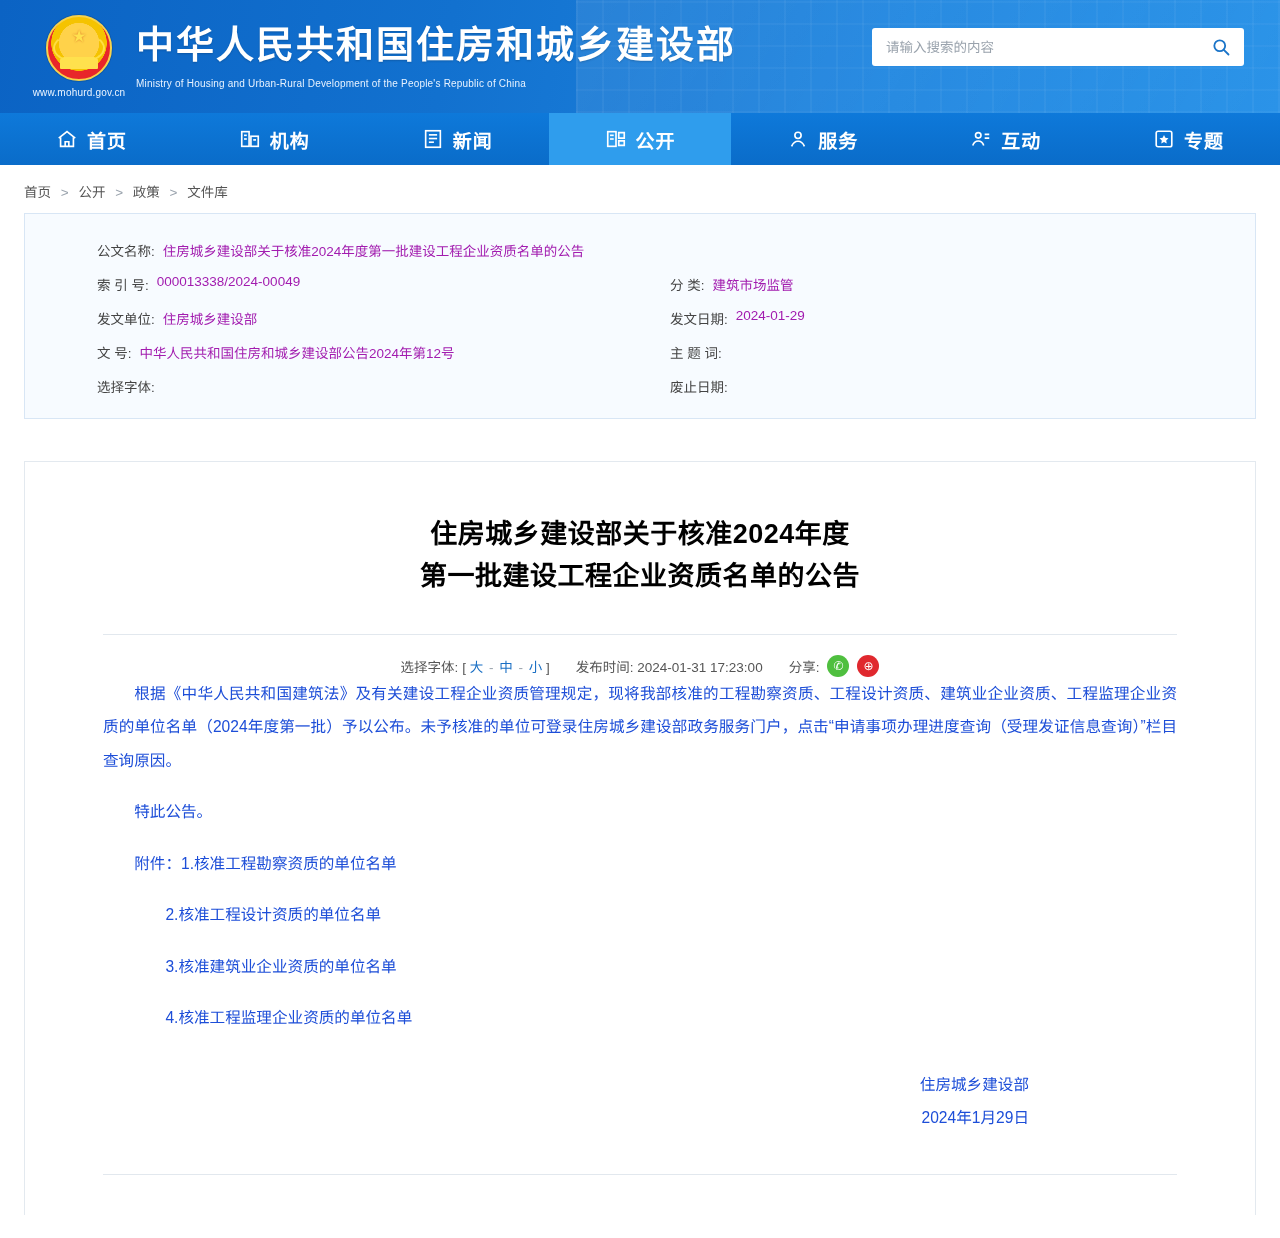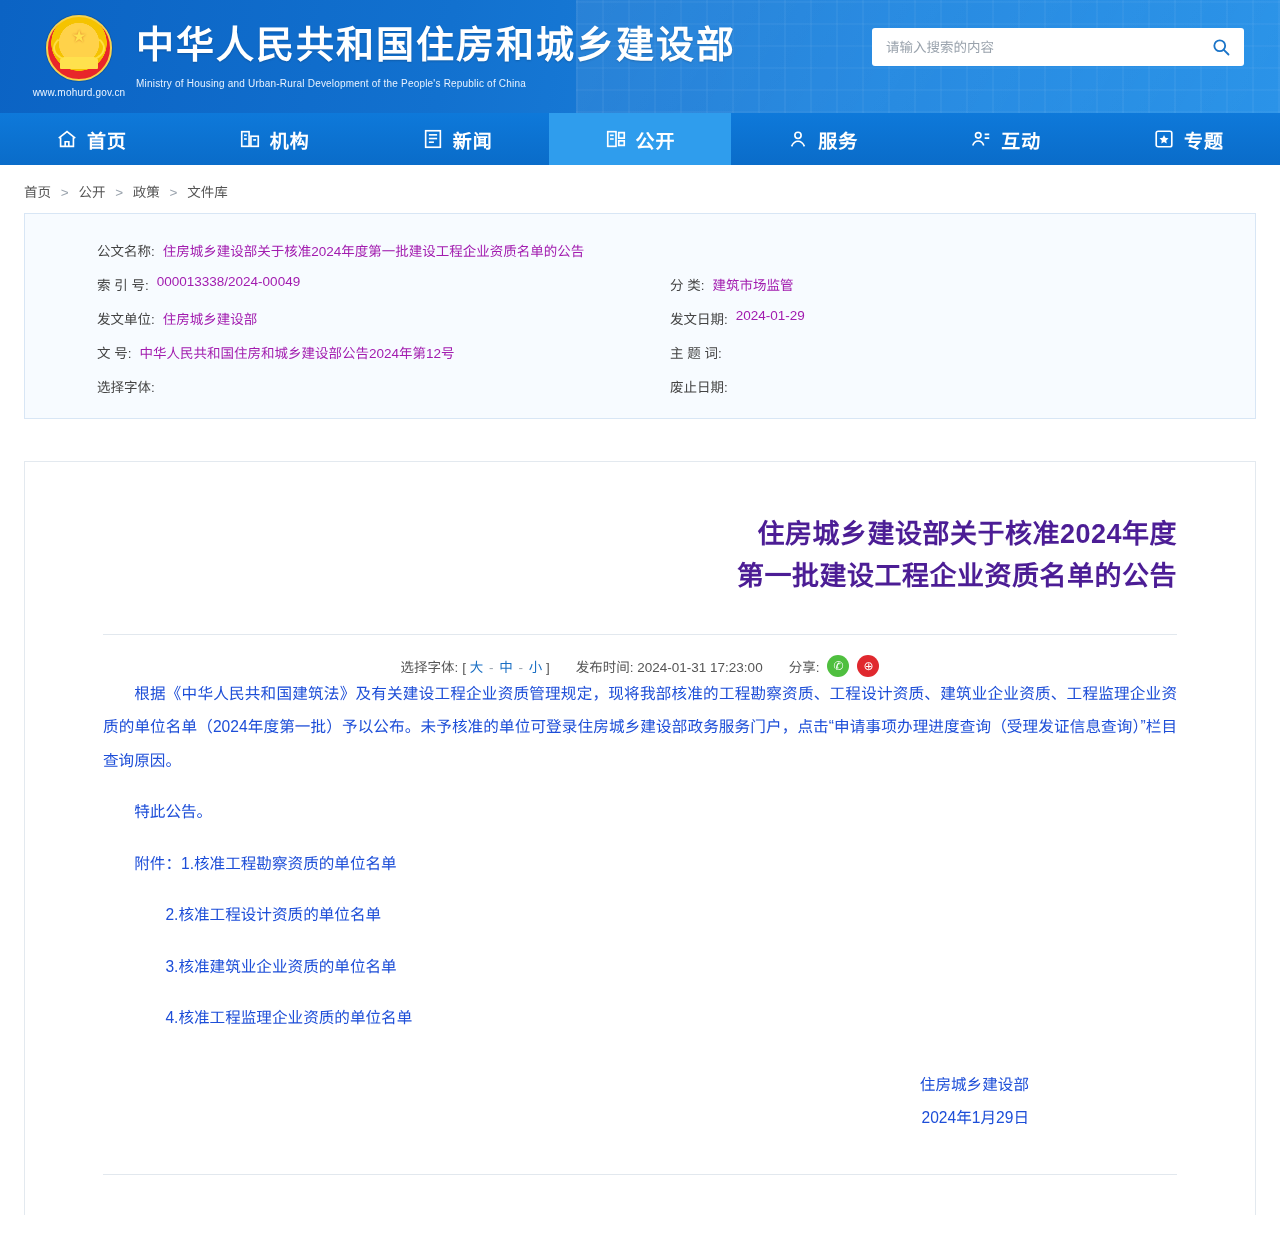--- a/index.html
+++ b/index.html
@@ -140,22 +140,22 @@
 
   
   .article {
     border: 1px solid #e3e9ef;
     border-bottom: 0;
     background: #fff;
     padding: 44px 78px 40px 78px;
     min-height: 700px;
   }
   .doc-title {
-    text-align: right;
-    font-size: 27px; font-weight: 700; color: #4c1d95;
+    text-align: center;
+    font-size: 27px; font-weight: 700; color: #000000;
     line-height: 1.55;
     letter-spacing: .5px;
     margin: 8px 0 36px 0;
   }
   .sub-bar {
     border-top: 1px solid #e2e8ee;
     padding-top: 20px;
     display: flex; align-items: center; justify-content: center; gap: 26px;
     font-size: 13.5px; color: #555;
   }

